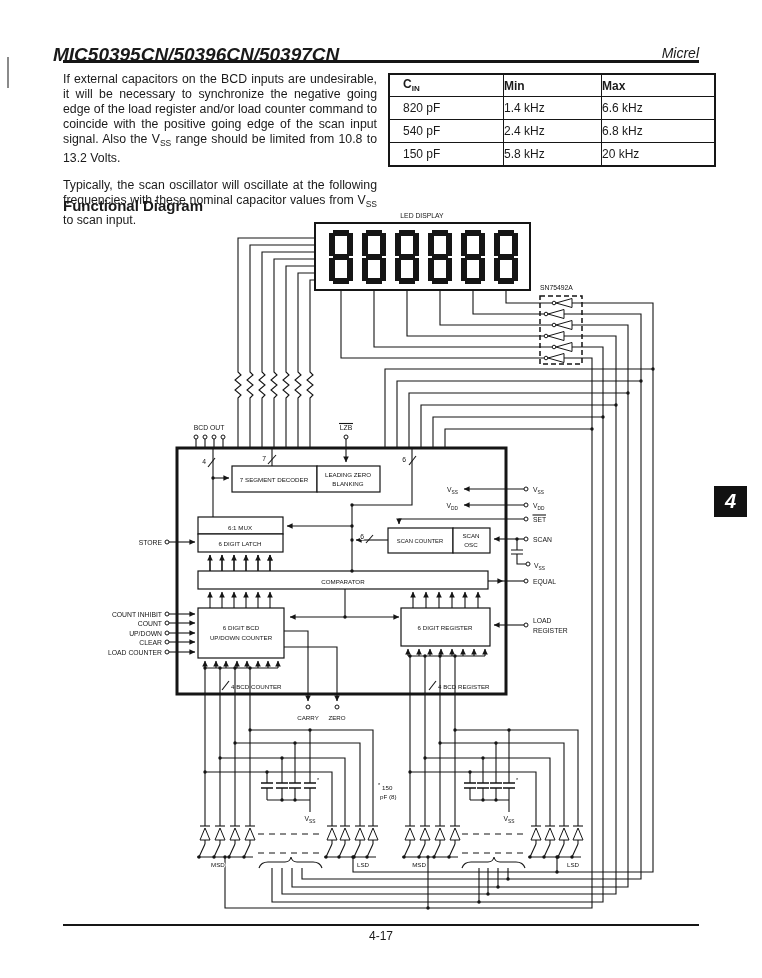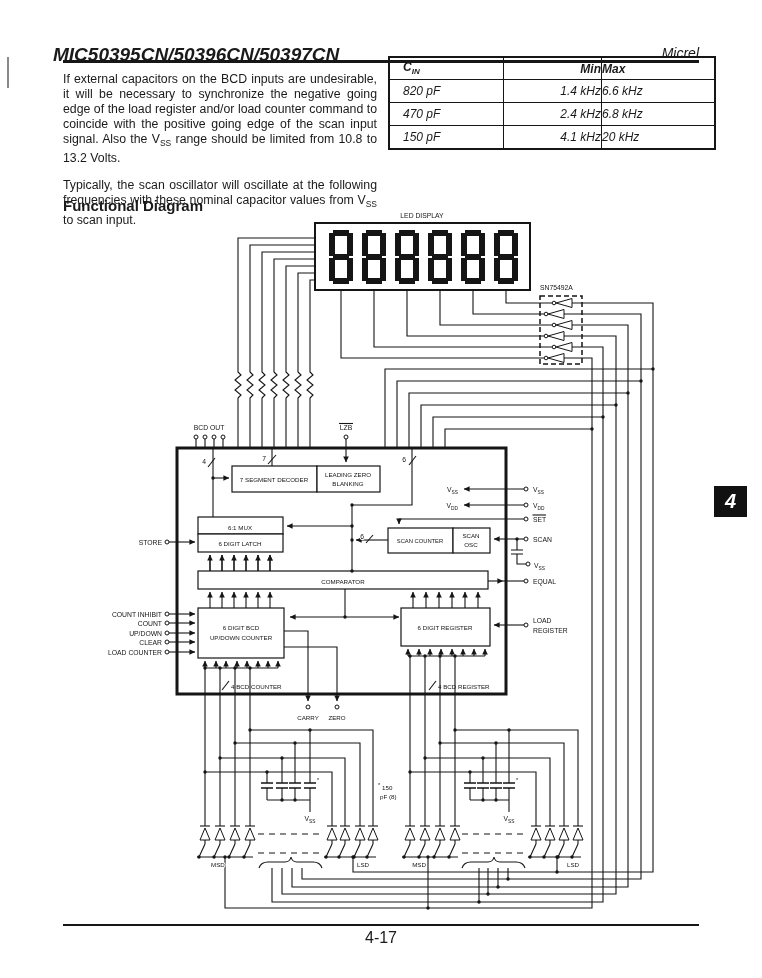--- a/index.html
+++ b/index.html
@@ -5,32 +5,32 @@
   html,body{margin:0;padding:0;background:#e8e8e8;}
   .page{position:relative;width:762px;height:978px;background:#ffffff;overflow:hidden;
         font-family:"Liberation Sans","DejaVu Sans",sans-serif;color:#1a1a1a;}
   .abs{position:absolute;}
   .hdr-title{top:44px;left:53px;font-size:19px;font-style:italic;font-weight:bold;}
   .hdr-brand{top:45px;right:63px;font-size:14px;font-style:italic;}
   .hdr-rule{top:60px;left:63px;width:636px;height:2.6px;background:#161616;}
   .intro{top:72px;left:63px;width:314px;font-size:12.3px;line-height:15px;text-align:justify;}
   .intro p{margin:0 0 12px 0;}
   .intro sub{font-size:8.5px;}
-  .freq-table{top:56px;left:388px;font-style:italic;}
+  .freq-table{top:73px;left:388px;}
   table{border-collapse:collapse;table-layout:fixed;width:309px;border:2.4px solid #161616;}
   th,td{border:1.5px solid #161616;font-size:12px;height:21px;padding:0;}
   th{font-weight:bold;}
   td{height:22px;border-radius:8px;}
   .c1{width:100px;text-align:left;padding-left:13px;}
-  .c2{width:97px;text-align:right;}
+  .c2{width:97px;text-align:left;}
   .c3{width:112px;text-align:left;}
   th.c1 sub{font-size:8px;}
   .sect-heading{top:197px;left:63px;font-size:15px;font-weight:bold;}
   .ftr-rule{top:924px;left:63px;width:636px;height:2.2px;background:#161616;}
-  .ftr-page{top:929px;left:63px;width:636px;text-align:center;font-size:16px;}
+  .ftr-page{top:929px;left:63px;width:636px;text-align:center;font-size:12px;}
   .side-tab{top:486px;left:714px;width:33px;height:31px;background:#111;color:#fff;
             font-size:20px;font-weight:bold;font-style:italic;text-align:center;line-height:30px;}
   .edge-tick{top:57px;left:7px;width:2px;height:31px;background:#8a8a8a;}
   svg{position:absolute;top:0;left:0;}
   .w{stroke:#151515;stroke-width:1.1;fill:none;}
   .w2{stroke:#151515;stroke-width:2;fill:none;}
   .w3{stroke:#151515;stroke-width:3;fill:none;}
   .blk{stroke:#151515;stroke-width:1.2;fill:#fff;}
   .dsh{stroke:#151515;stroke-width:1.1;fill:none;stroke-dasharray:6 5;}
   .dshb{stroke:#151515;stroke-width:1.5;fill:none;stroke-dasharray:5 3;}
@@ -66,27 +66,27 @@
         <th class="c1"><span>C</span><sub>IN</sub></th>
         <th class="c2">Min</th>
         <th class="c3">Max</th>
       </tr>
       <tr>
         <td class="c1">820 pF</td>
         <td class="c2">1.4 kHz</td>
         <td class="c3">6.6 kHz</td>
       </tr>
       <tr>
-        <td class="c1">470 pF</td>
+        <td class="c1">540 pF</td>
         <td class="c2">2.4 kHz</td>
         <td class="c3">6.8 kHz</td>
       </tr>
       <tr>
         <td class="c1">150 pF</td>
-        <td class="c2">4.1 kHz</td>
+        <td class="c2">5.8 kHz</td>
         <td class="c3">20 kHz</td>
       </tr>
     </tbody>
       </table>
   </div>
 
   <div class="abs sect-heading">Functional Diagram</div>
 
   <svg width="762" height="978" viewBox="0 0 762 978">
     <defs>

